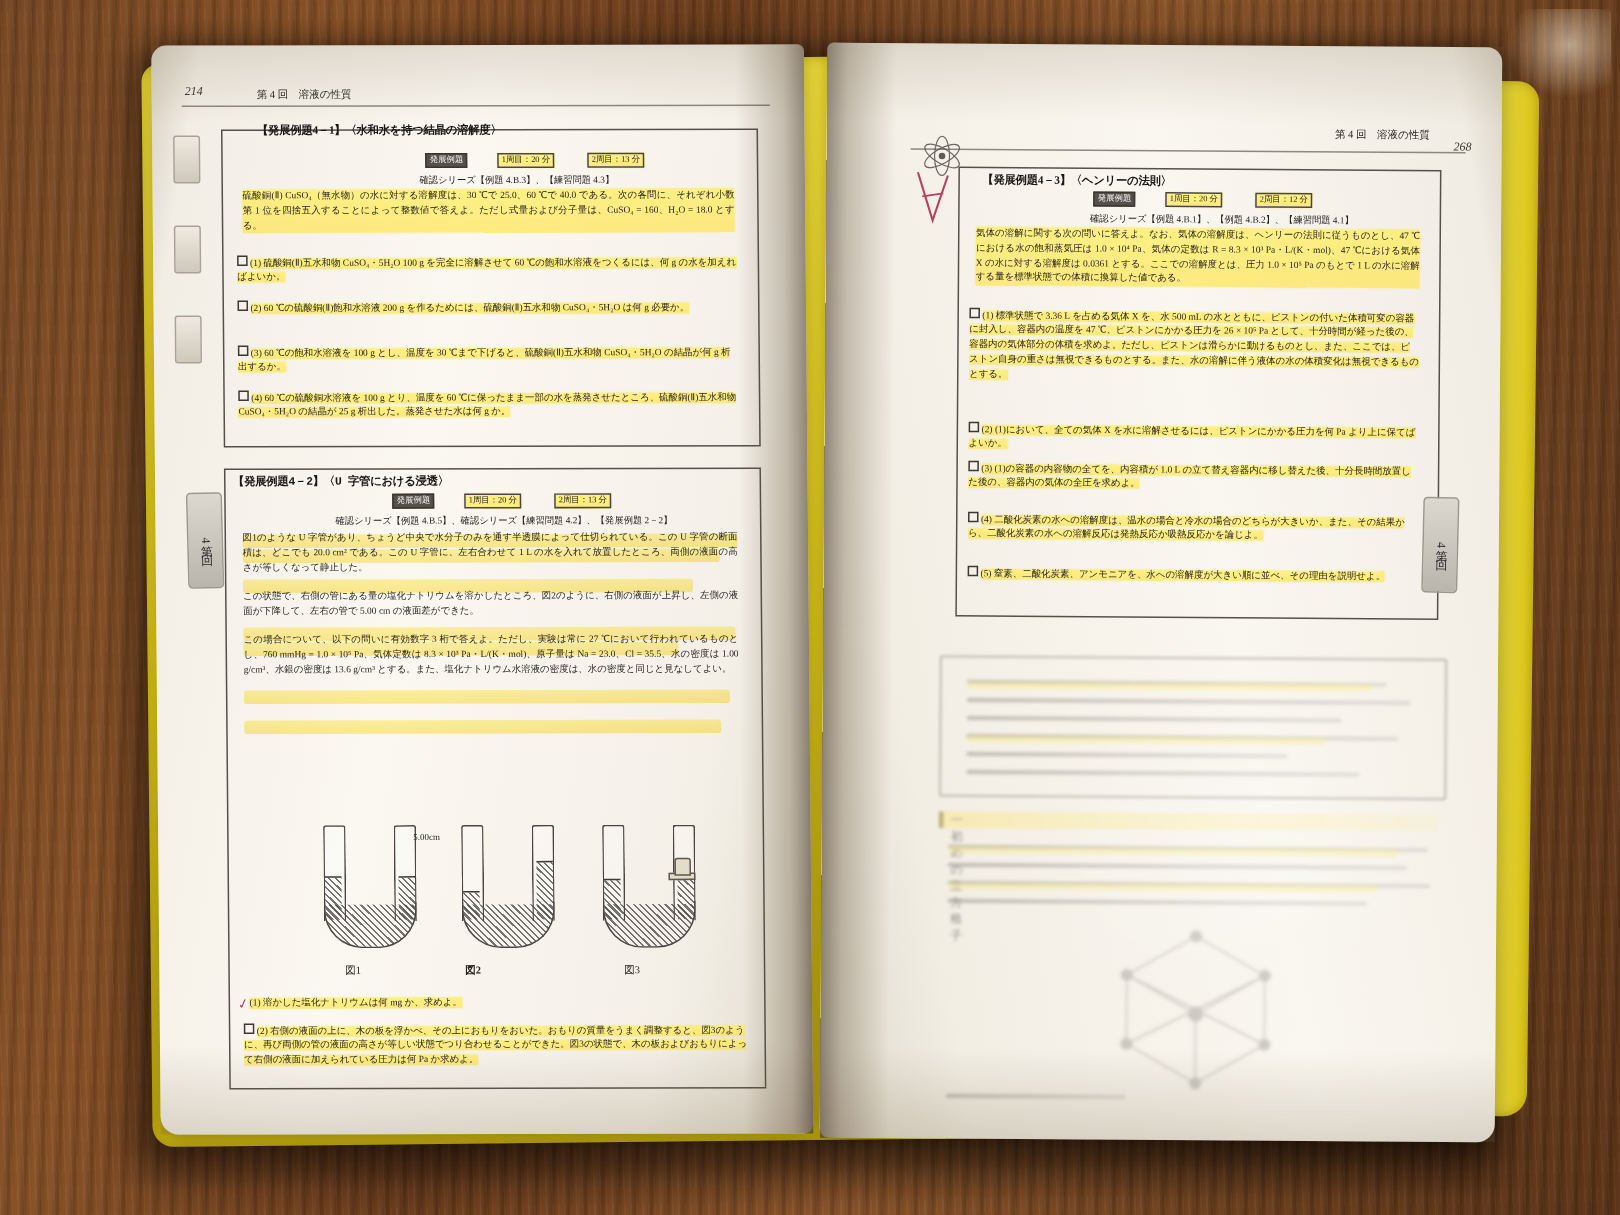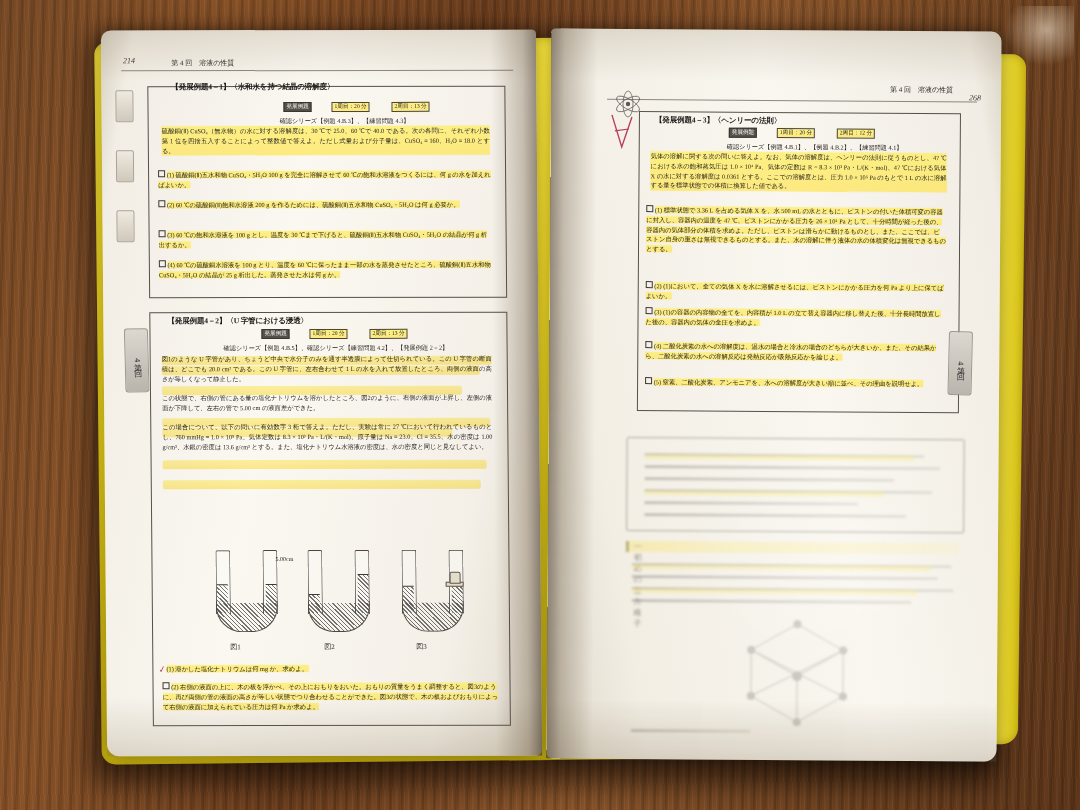--- a/index.html
+++ b/index.html
@@ -311,21 +311,21 @@
           <span class="cbox"></span><span class="hl">(2) 60 ℃の硫酸銅(Ⅱ)飽和水溶液 200 g を作るためには、硫酸銅(Ⅱ)五水和物 CuSO₄・5H₂O は何 g 必要か。</span>
         </div>
         <div class="item" style="left:56px; top:200px; width:334px;">
           <span class="cbox"></span><span class="hl">(3) 60 ℃の飽和水溶液を 100 g とし、温度を 30 ℃まで下げると、硫酸銅(Ⅱ)五水和物 CuSO₄・5H₂O の結晶が何 g 析出するか。</span>
         </div>
         <div class="item" style="left:56px; top:230px; width:334px;">
           <span class="cbox"></span><span class="hl">(4) 60 ℃の硫酸銅水溶液を 100 g とり、温度を 60 ℃に保ったまま一部の水を蒸発させたところ、硫酸銅(Ⅱ)五水和物 CuSO₄・5H₂O の結晶が 25 g 析出した。蒸発させた水は何 g か。</span>
         </div>
 
         <div class="box" style="left:46px; top:282px; width:356px; height:412px;"></div>
-        <div class="prob-title" style="left:64px; top:286px;">【発展例題4－2】〈U 字管における浸透〉</div>
+        <div class="prob-title" style="left:52px; top:286px;font-family:Liberation Mono, monospace;">【発展例題4－2】〈U 字管における浸透〉</div>
         <div class="chip dark" style="left:158px; top:299px;">発展例題</div>
         <div class="chip hl" style="left:206px; top:299px;">1周目：20 分</div>
         <div class="chip hl" style="left:266px; top:299px;">2周目：13 分</div>
         <div class="tiny" style="position:absolute; left:120px; top:313px;">確認シリーズ【例題 4.B.5】、確認シリーズ【練習問題 4.2】、【発展例題 2－2】</div>
 
         <div class="para" style="left:58px; top:324px; width:330px; white-space:pre-line;">図1のような U 字管があり、ちょうど中央で水分子のみを通す半透膜によって仕切られている。この U 字管の断面積は、どこでも 20.0 cm² である。この U 字管に、左右合わせて 1 L の水を入れて放置したところ、両側の液面の高さが等しくなって静止した。
 
 この状態で、右側の管にある量の塩化ナトリウムを溶かしたところ、図2のように、右側の液面が上昇し、左側の液面が下降して、左右の管で 5.00 cm の液面差ができた。
 
 この場合について、以下の問いに有効数字 3 桁で答えよ。ただし、実験は常に 27 ℃において行われているものとし、760 mmHg = 1.0 × 10⁵ Pa、気体定数は 8.3 × 10³ Pa・L/(K・mol)、原子量は Na = 23.0、Cl = 35.5、水の密度は 1.00 g/cm³、水銀の密度は 13.6 g/cm³ とする。また、塩化ナトリウム水溶液の密度は、水の密度と同じと見なしてよい。</div>
@@ -351,21 +351,21 @@
 
           <div class="utube" style="left:150px; top:20px;">
             <div class="arm l"></div>
               <div class="arm r"></div>
               <div class="bend"></div>
             <div class="fluid-l" style="left:1px; width:11px; top:44px; bottom:19px;"></div>
             <div class="fluid-r" style="right:1px; width:11px; top:24px; bottom:19px;"></div>
             <div class="fluid-l" style="left:1px; right:1px; bottom:1px; height:28px; border-top:none; border-radius:0 0 24px 24px;"></div>
           </div>
           <div class="dim-label" style="left:118px; top:26px;">5.00cm</div>
-          <div class="fig-label" style="left:166px; top:112px;">図2</div>
+          <div class="fig-label" style="left:152px; top:112px;font-weight:bold;">図2</div>
 
           <div class="utube" style="left:244px; top:20px;">
             <div class="arm l"></div>
               <div class="arm r"></div>
               <div class="bend"></div>
             <div class="fluid-l" style="left:1px; width:11px; top:36px; bottom:19px;"></div>
             <div class="fluid-r" style="right:1px; width:11px; top:36px; bottom:19px;"></div>
             <div class="fluid-l" style="left:1px; right:1px; bottom:1px; height:28px; border-top:none; border-radius:0 0 24px 24px;"></div>
           </div>
           <div class="wood-plank" style="left:288px; top:52px; width:16px; height:3px;"></div>

